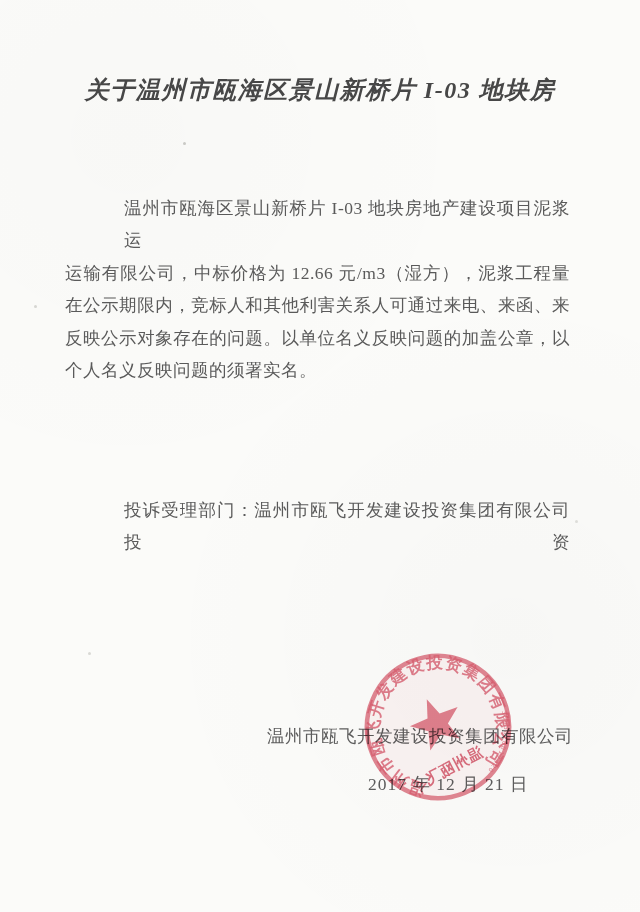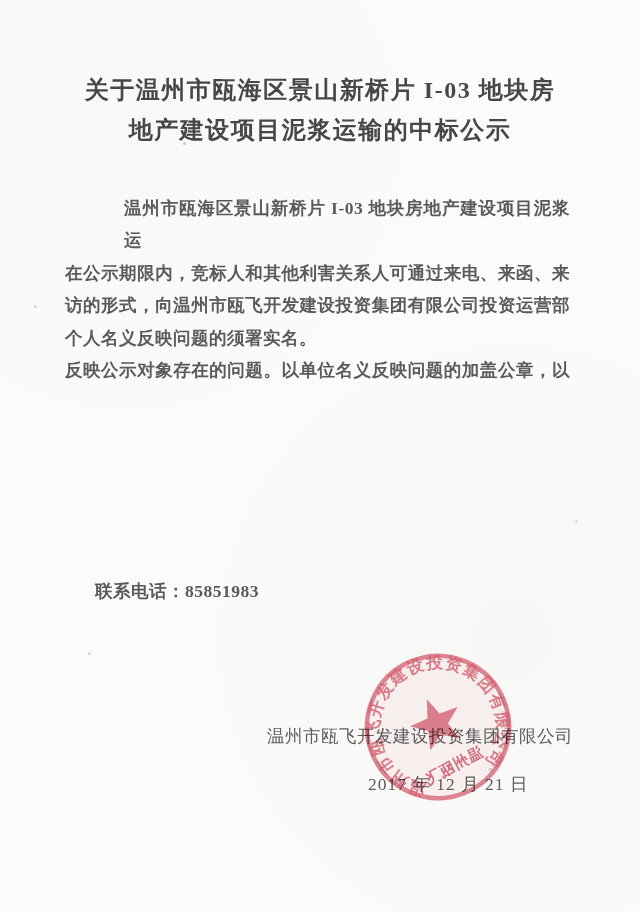--- a/index.html
+++ b/index.html
@@ -11,34 +11,33 @@
       radial-gradient(circle at 80% 70%, rgba(0,0,0,0.015), transparent 45%),
       #fbfbf9;
     font-family:"Liberation Serif","DejaVu Serif",serif;
     color:#585858;
     overflow:hidden;
   }
   .title{
     position:absolute;top:70px;left:0;right:0;
     text-align:center;
     font-size:24px;font-weight:bold;line-height:40px;
-    color:#474747;letter-spacing:1.5px;
+    color:#474747;letter-spacing:1.5px;font-style:italic;
   }
   .body-block{
     position:absolute;left:65px;width:505px;
     font-size:17.5px;letter-spacing:0.5px;line-height:32.4px;
     color:#5a5a5a;
   }
   .para1{top:192px;}
   .para2{top:494px;}
   .contact{top:575px;}
   .body-line{
     text-align:justify;text-align-last:justify;
     white-space:normal;
-    font-weight:bold;
   }
   .body-line.first{padding-left:59px;}
   .body-line.last{text-align-last:left;}
   .body-line.hang{padding-left:30px;}
   .signature{
     position:absolute;left:267px;top:724px;
     font-size:17.5px;letter-spacing:0.5px;color:#5c5c5c;
   }
   .date{
     position:absolute;left:350px;top:772px;
@@ -57,37 +56,34 @@
   .speck.s3{left:88px;top:652px;background:#d9d9d5;}
   .speck.s4{left:575px;top:520px;background:#ddddd9;}
 </style>
 </head>
 <body>
 
 <div class="page">
 
   <div class="title">
     <div>关于温州市瓯海区景山新桥片 I-03 地块房</div>
-    <div>地产建设项目泥浆运输的中标公示</div>
   </div>
 
   <div class="body-block para1">
     <div class="body-line first">温州市瓯海区景山新桥片 I-03 地块房地产建设项目泥浆运</div>
+    <div class="body-line">运输有限公司，中标价格为 12.66 元/m3（湿方），泥浆工程量</div>
     <div class="body-line">在公示期限内，竞标人和其他利害关系人可通过来电、来函、来</div>
-    <div class="body-line">访的形式，向温州市瓯飞开发建设投资集团有限公司投资运营部</div>
+    <div class="body-line">反映公示对象存在的问题。以单位名义反映问题的加盖公章，以</div>
     <div class="body-line last">个人名义反映问题的须署实名。</div>
-    <div class="body-line">反映公示对象存在的问题。以单位名义反映问题的加盖公章，以</div>
   </div>
 
   <div class="body-block para2">
+    <div class="body-line first">投诉受理部门：温州市瓯飞开发建设投资集团有限公司投资</div>
   </div>
 
-  <div class="body-block contact">
-    <div class="body-line last hang">联系电话：85851983</div>
-  </div>
 
   <div class="signature">温州市瓯飞开发建设投资集团有限公司</div>
   <div class="date">2017 年 12 月 21 日</div>
 
   <div class="seal">
     <svg width="158" height="158" viewBox="0 0 158 158">
       <circle cx="79" cy="79" r="71" fill="rgba(225,85,105,0.06)" stroke="#d6495e" stroke-width="4.5" stroke-opacity="0.75"></circle>
       <defs>
         <path id="arcTop" d="M 49.5 130.1 A 59 59 0 1 1 108.5 130.1" fill="none"></path>
         <path id="arcCode" d="M 144.7 84.8 A 66 66 0 0 1 90.5 144"></path>

